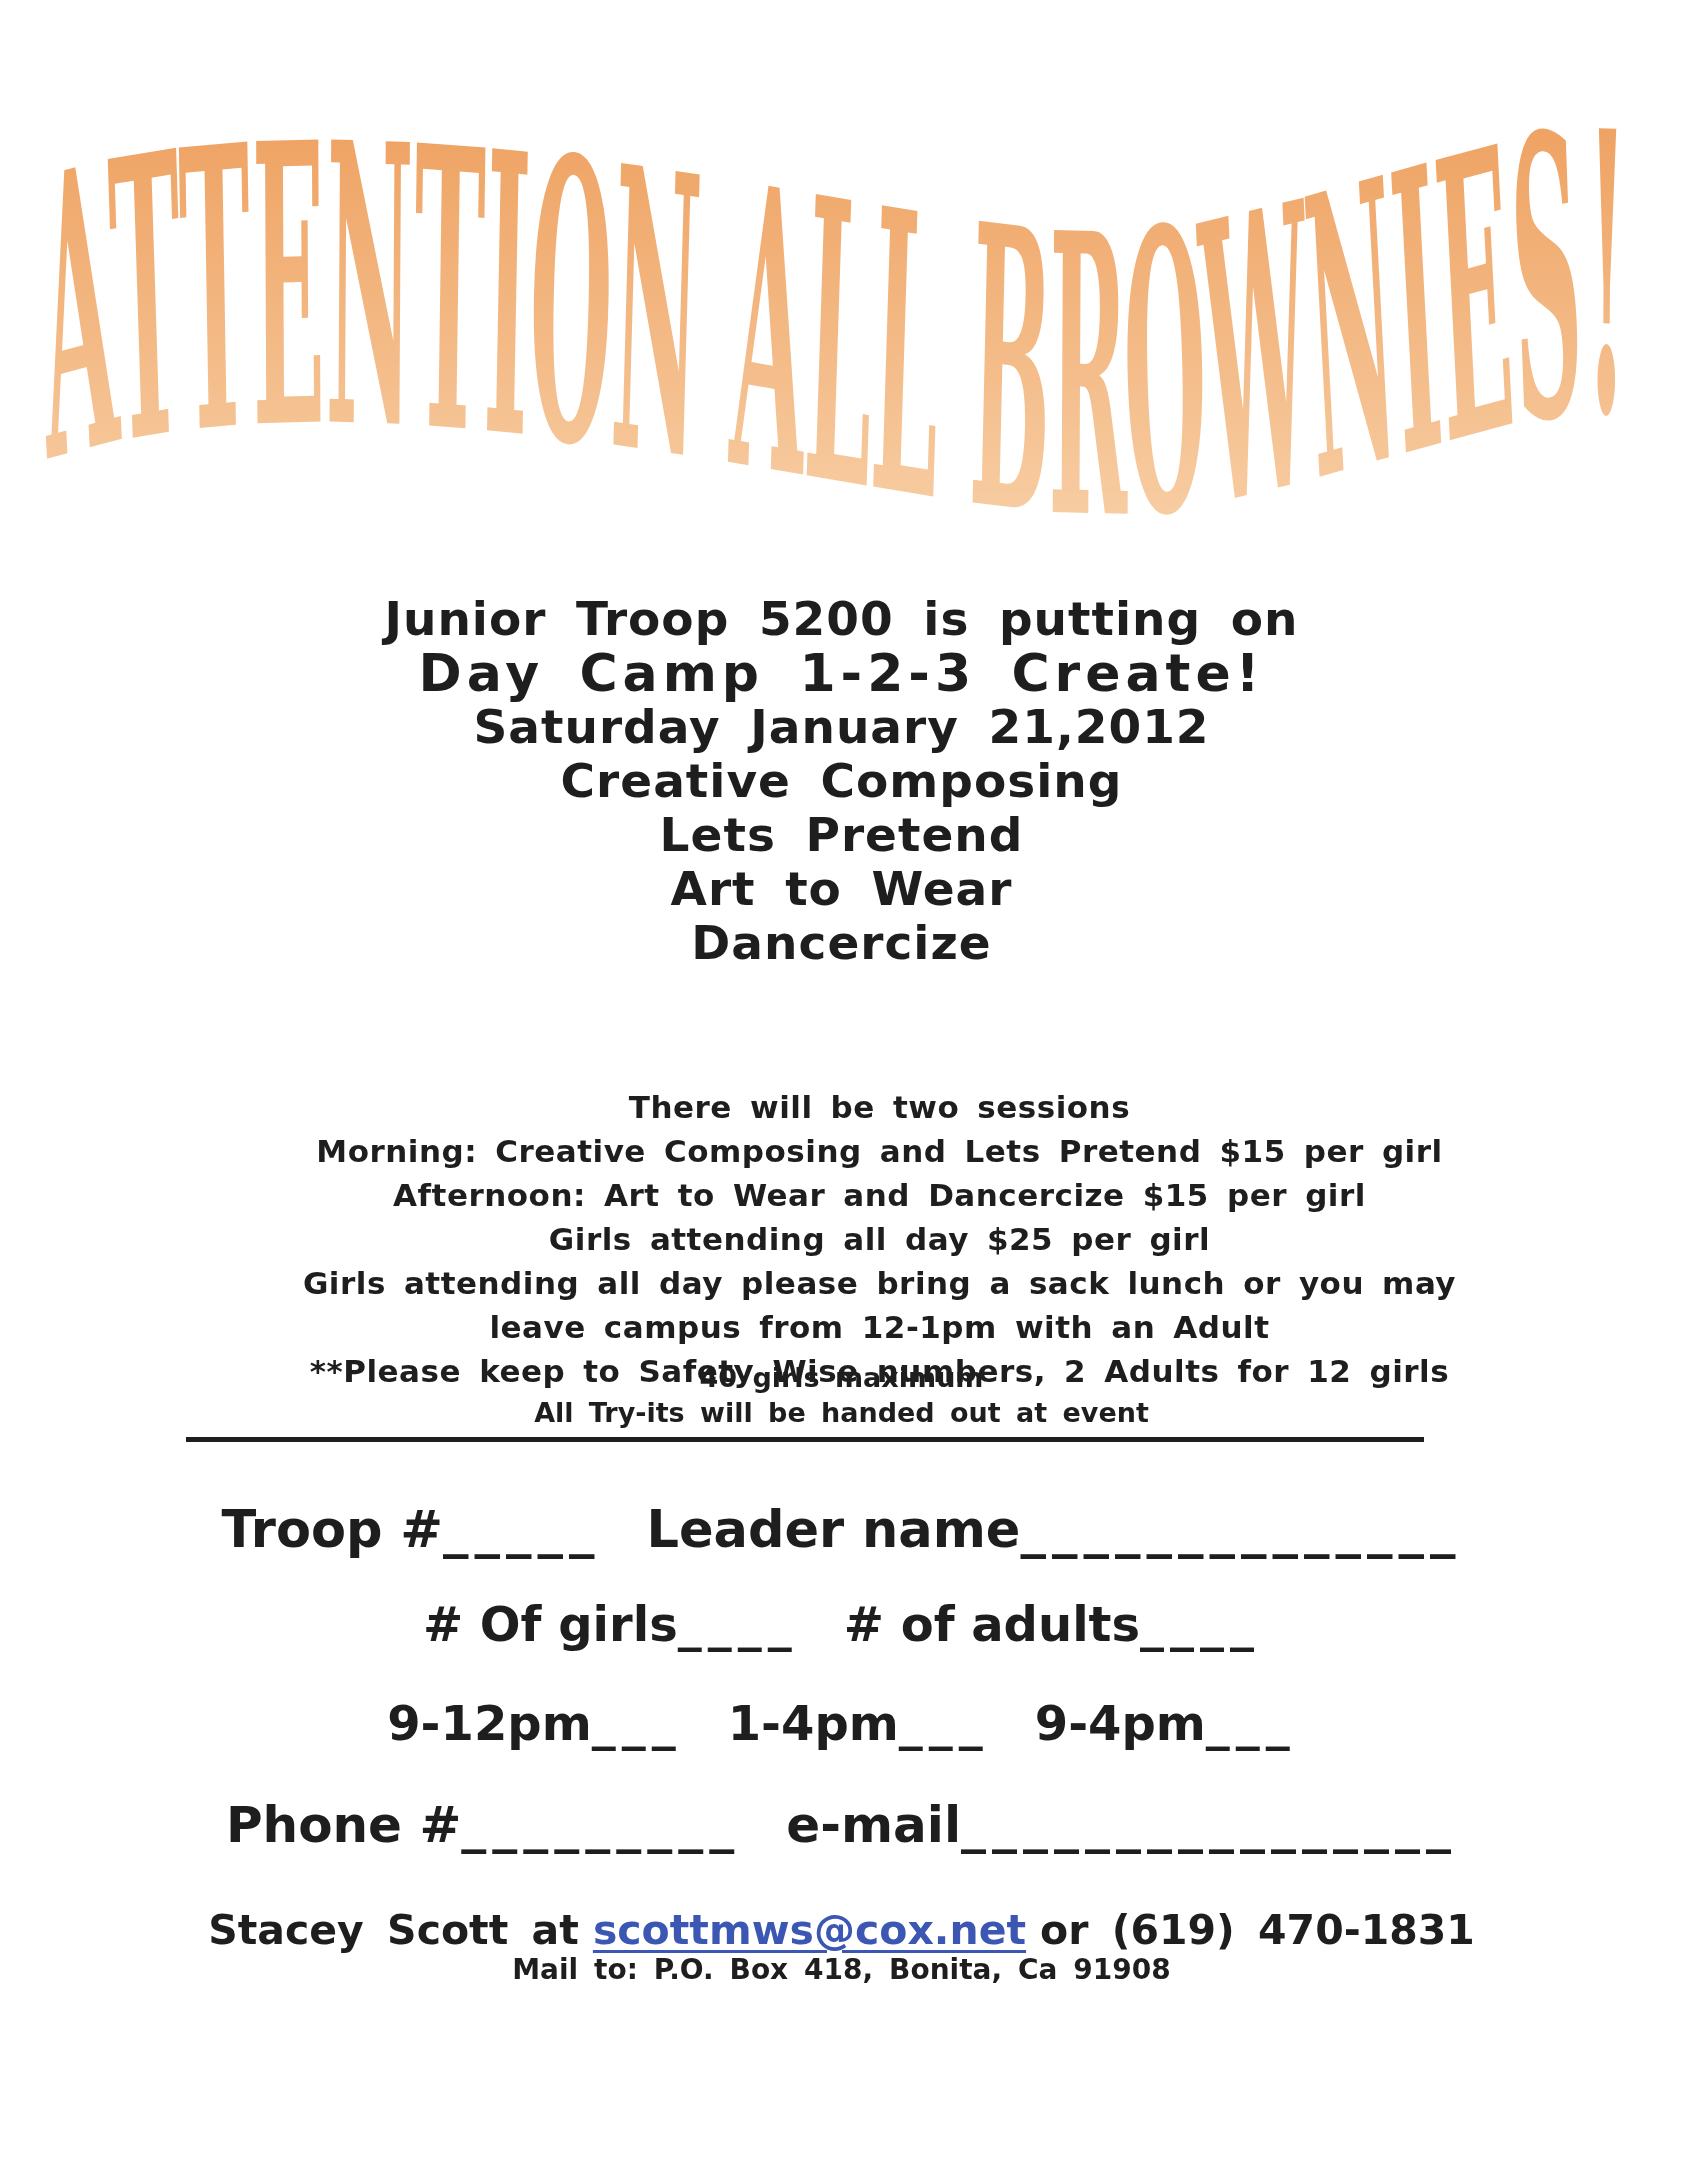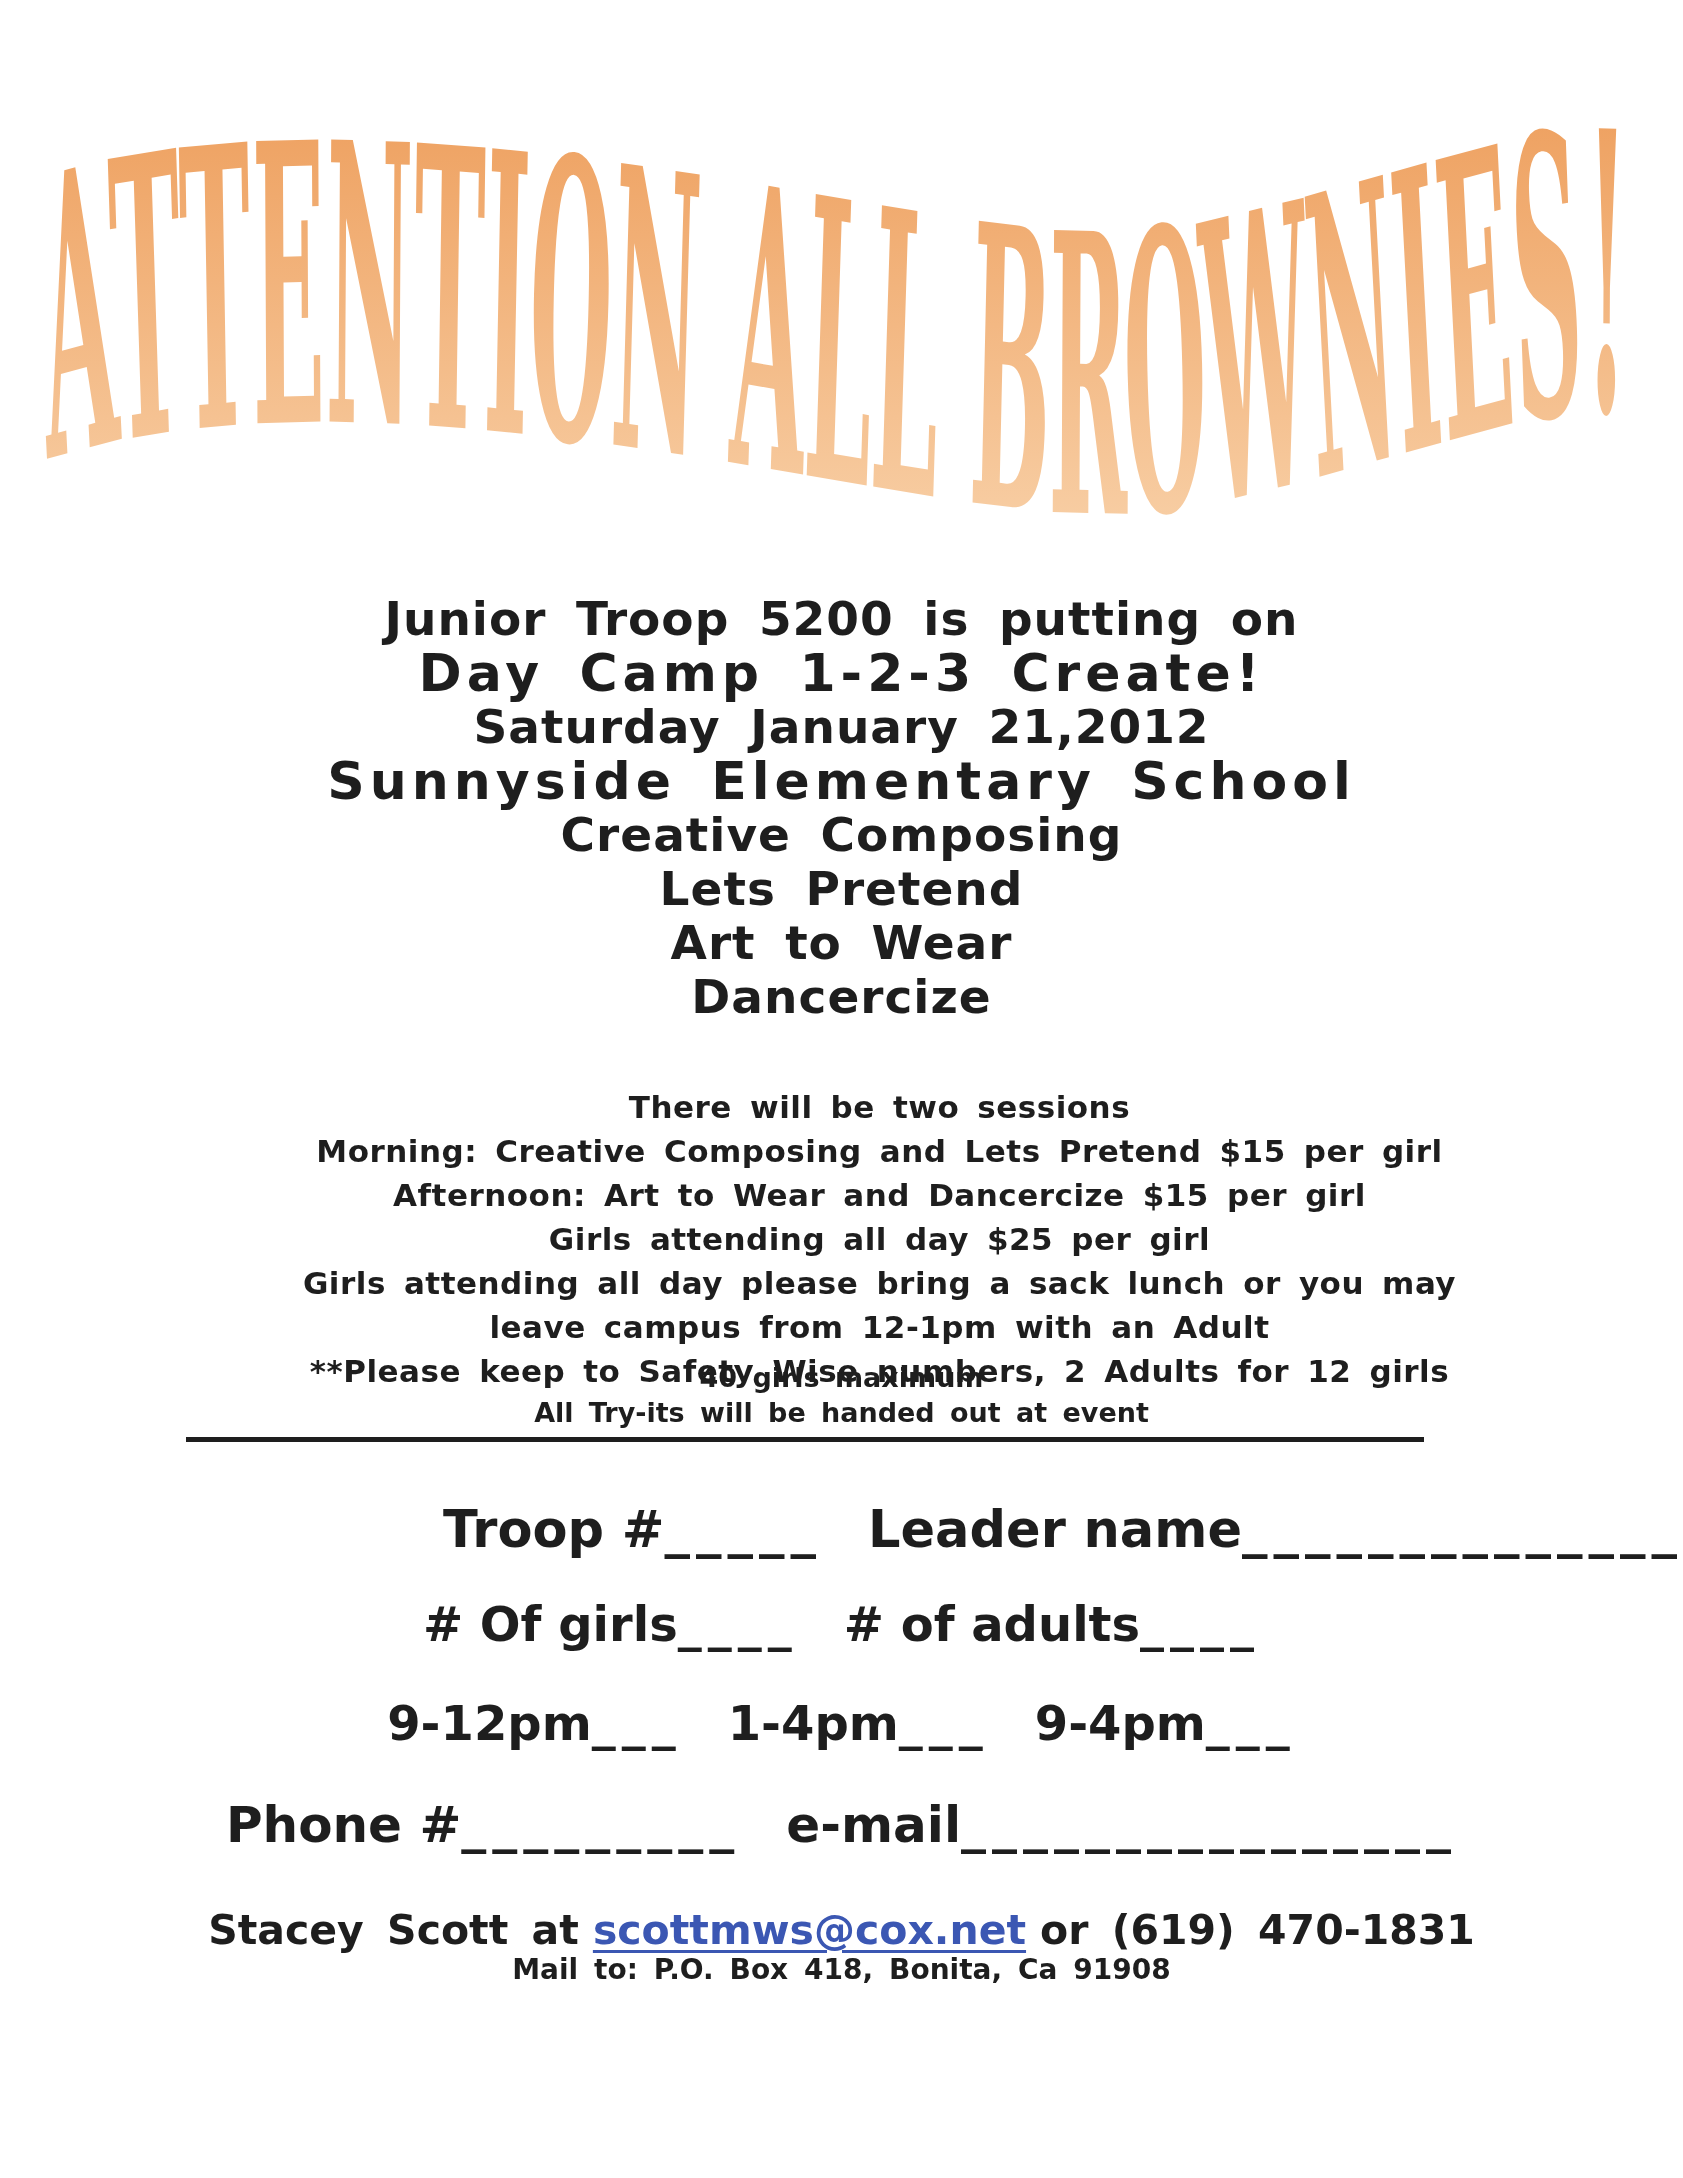--- a/index.html
+++ b/index.html
@@ -22,21 +22,21 @@
 
   .details { top:1085px; font-size:31px; line-height:44px; word-spacing:0.22em; letter-spacing:0.5px;padding-left:38px; }
   .details > div { white-space:nowrap; }
 
   .smalls { top:1360px; font-size:27px; line-height:35px; word-spacing:0.22em; }
 
   .rule { position:absolute; top:1437px; left:186px; width:1238px; height:5px; background:#1e1e1e; }
 
   .frow { white-space:nowrap; }
   .frow .fgroup + .fgroup { margin-left:46px; }
-  .row1 { top:1500px; font-size:51px; line-height:59px;text-align:right; }
+  .row1 { top:1500px; font-size:51px; line-height:59px; }
   .row2 { top:1596px; font-size:48px; line-height:57px; }
   .row3 { top:1695px; font-size:48px; line-height:57px; }
   .row4 { top:1796px; font-size:50px; line-height:59px; }
   .blank { letter-spacing:6px; }
 
   .register { top:1865px; font-size:37px; line-height:40px; word-spacing:0.25em; }
   .contact  { top:1907px; font-size:41px; line-height:46px; word-spacing:0.22em; }
   .contact a { text-decoration:underline; text-decoration-thickness:3px; text-underline-offset:6px; margin:0 14px; }
   .mailto   { top:1954px; font-size:28px; line-height:32px; word-spacing:0.22em; }
 </style>
@@ -57,21 +57,20 @@
       <text font-size="170" font-weight="bold" fill="url(#tg)" font-family="DejaVu Serif, Liberation Serif, serif">
         <textPath href="#titleWave" textLength="1600" lengthAdjust="spacingAndGlyphs">ATTENTION ALL BROWNIES!</textPath>
       </text>
     </g>
   </svg>
 
   <div class="block intro">
     <div>Junior Troop 5200 is putting on</div>
     <div class="big">Day Camp 1-2-3 Create!</div>
     <div>Saturday January 21,2012</div>
-    <div class="big">Sunnyside Elementary School</div>
     <div>Creative Composing</div>
     <div>Lets Pretend</div>
     <div>Art to Wear</div>
     <div>Dancercize</div>
   </div>
 
   <div class="block details">
     <div>There will be two sessions</div>
     <div>Morning: Creative Composing and Lets Pretend $15 per girl</div>
     <div>Afternoon: Art to Wear and Dancercize $15 per girl</div>

